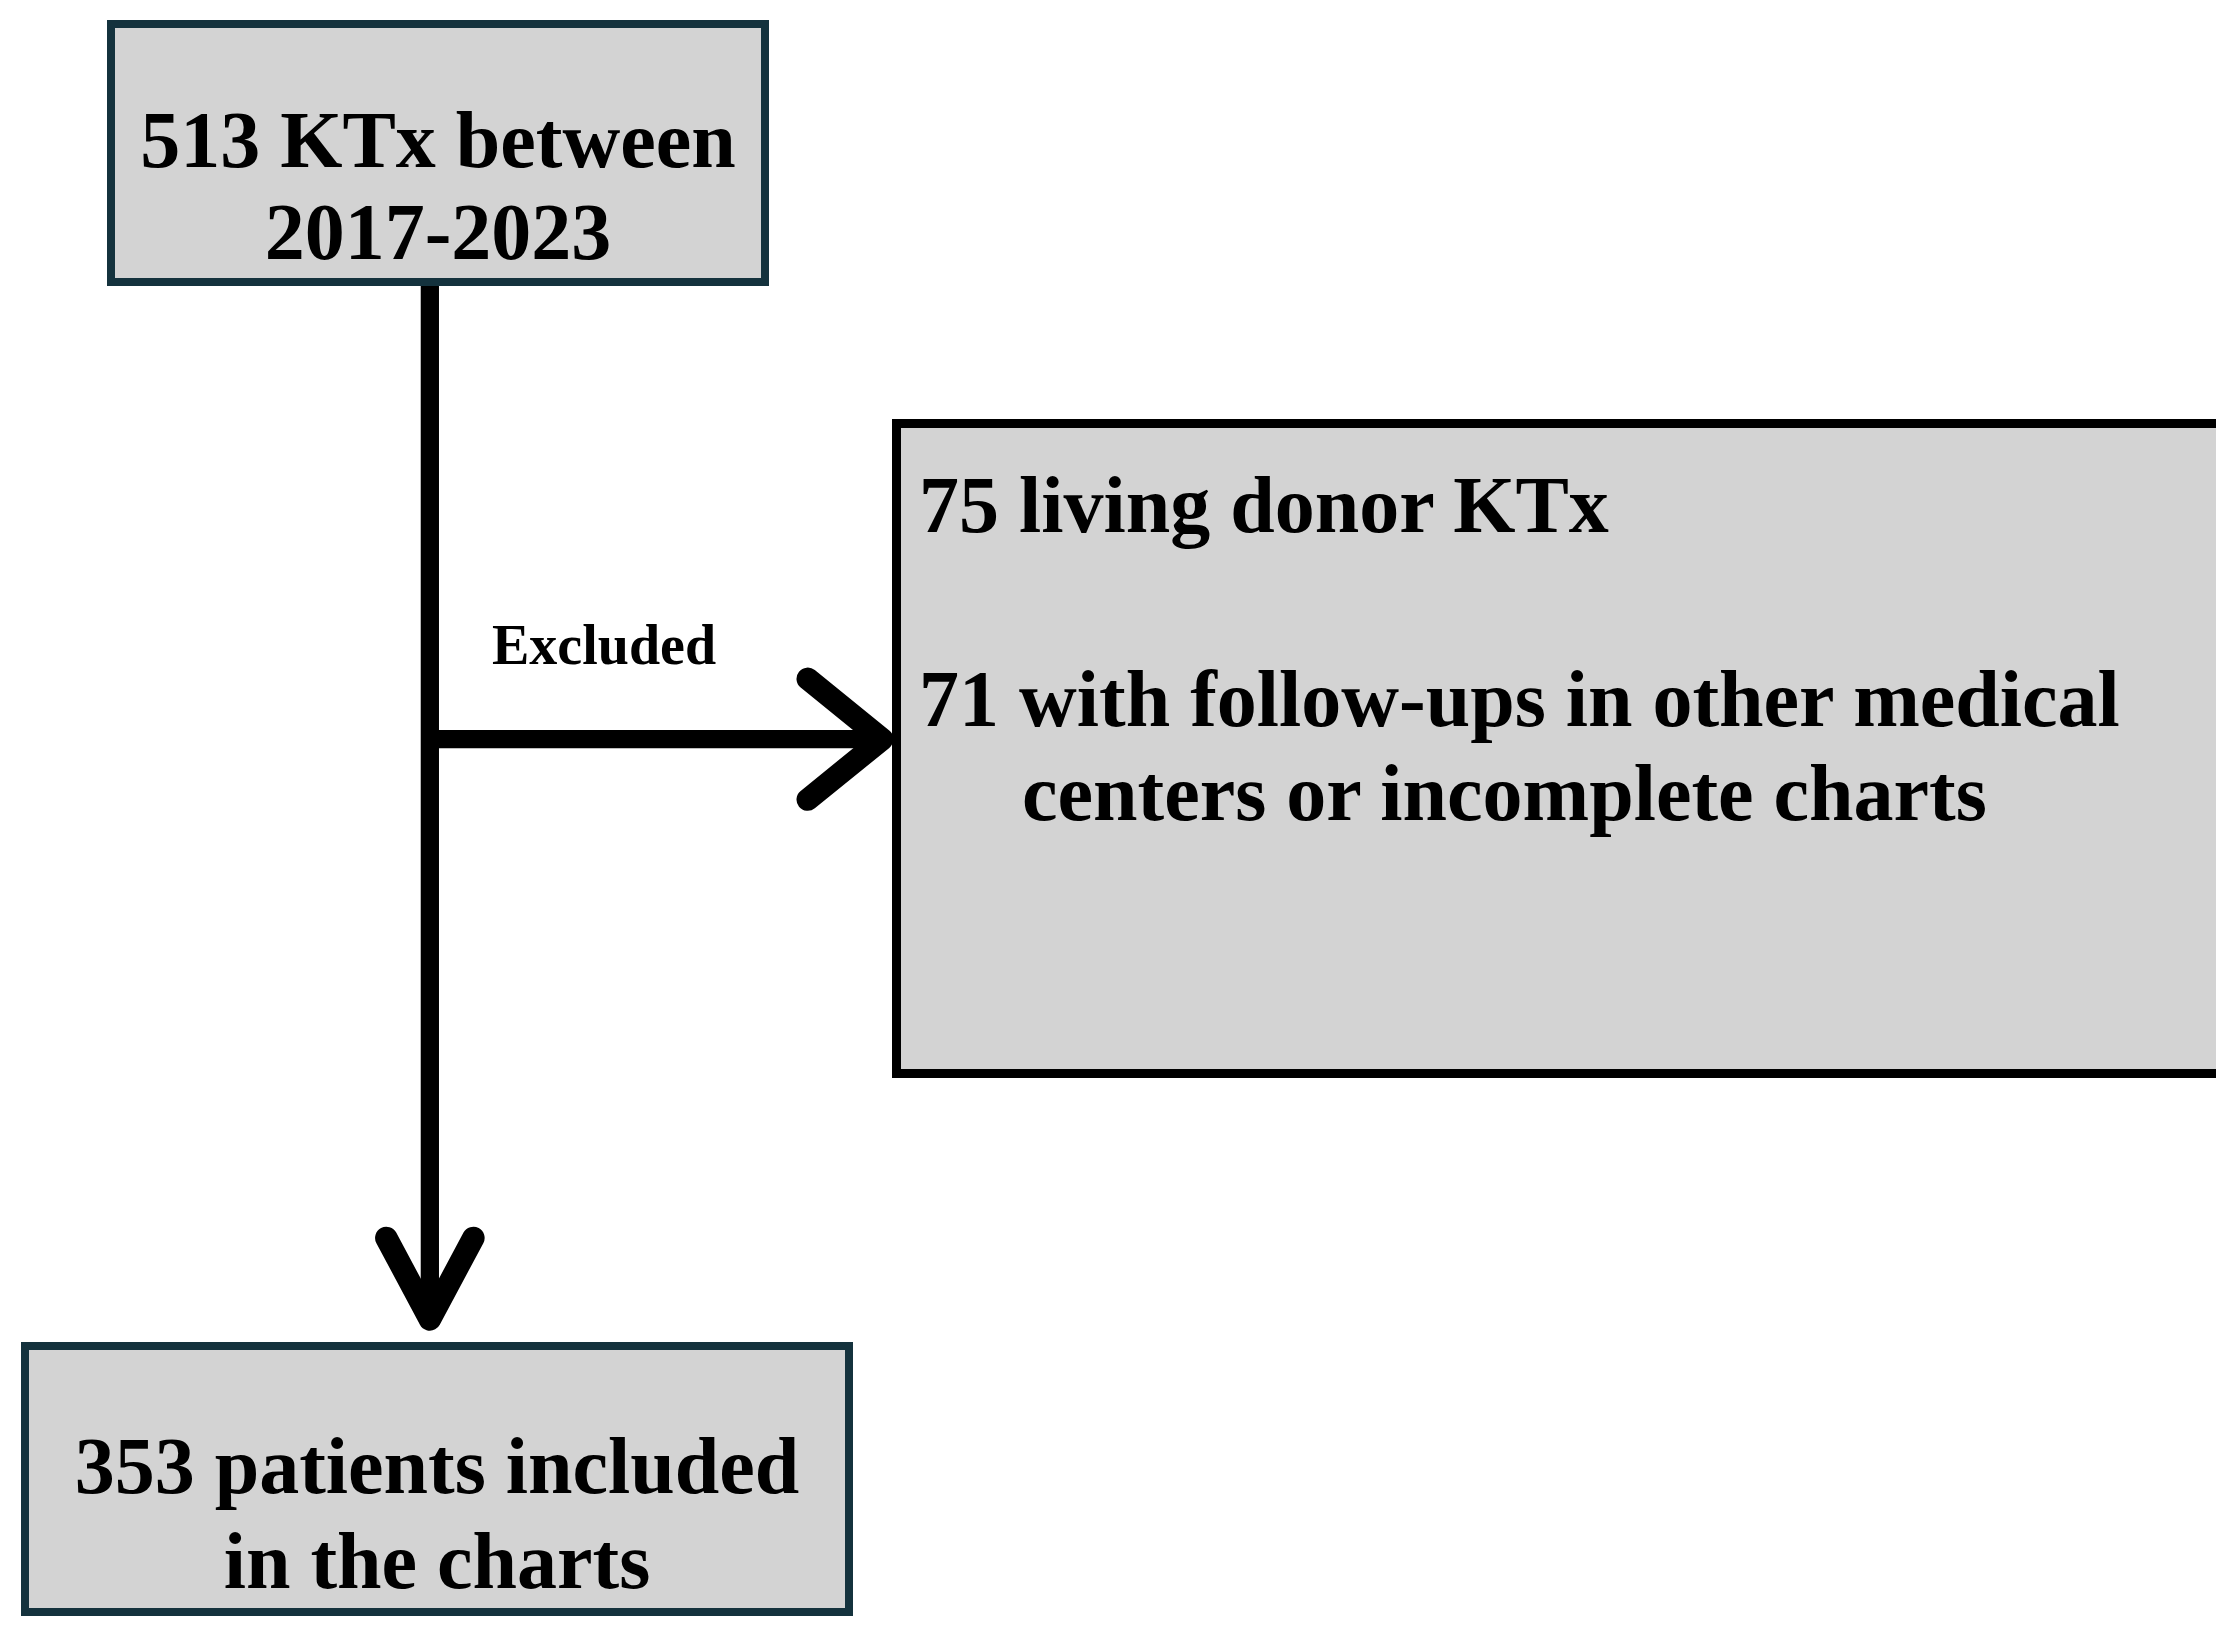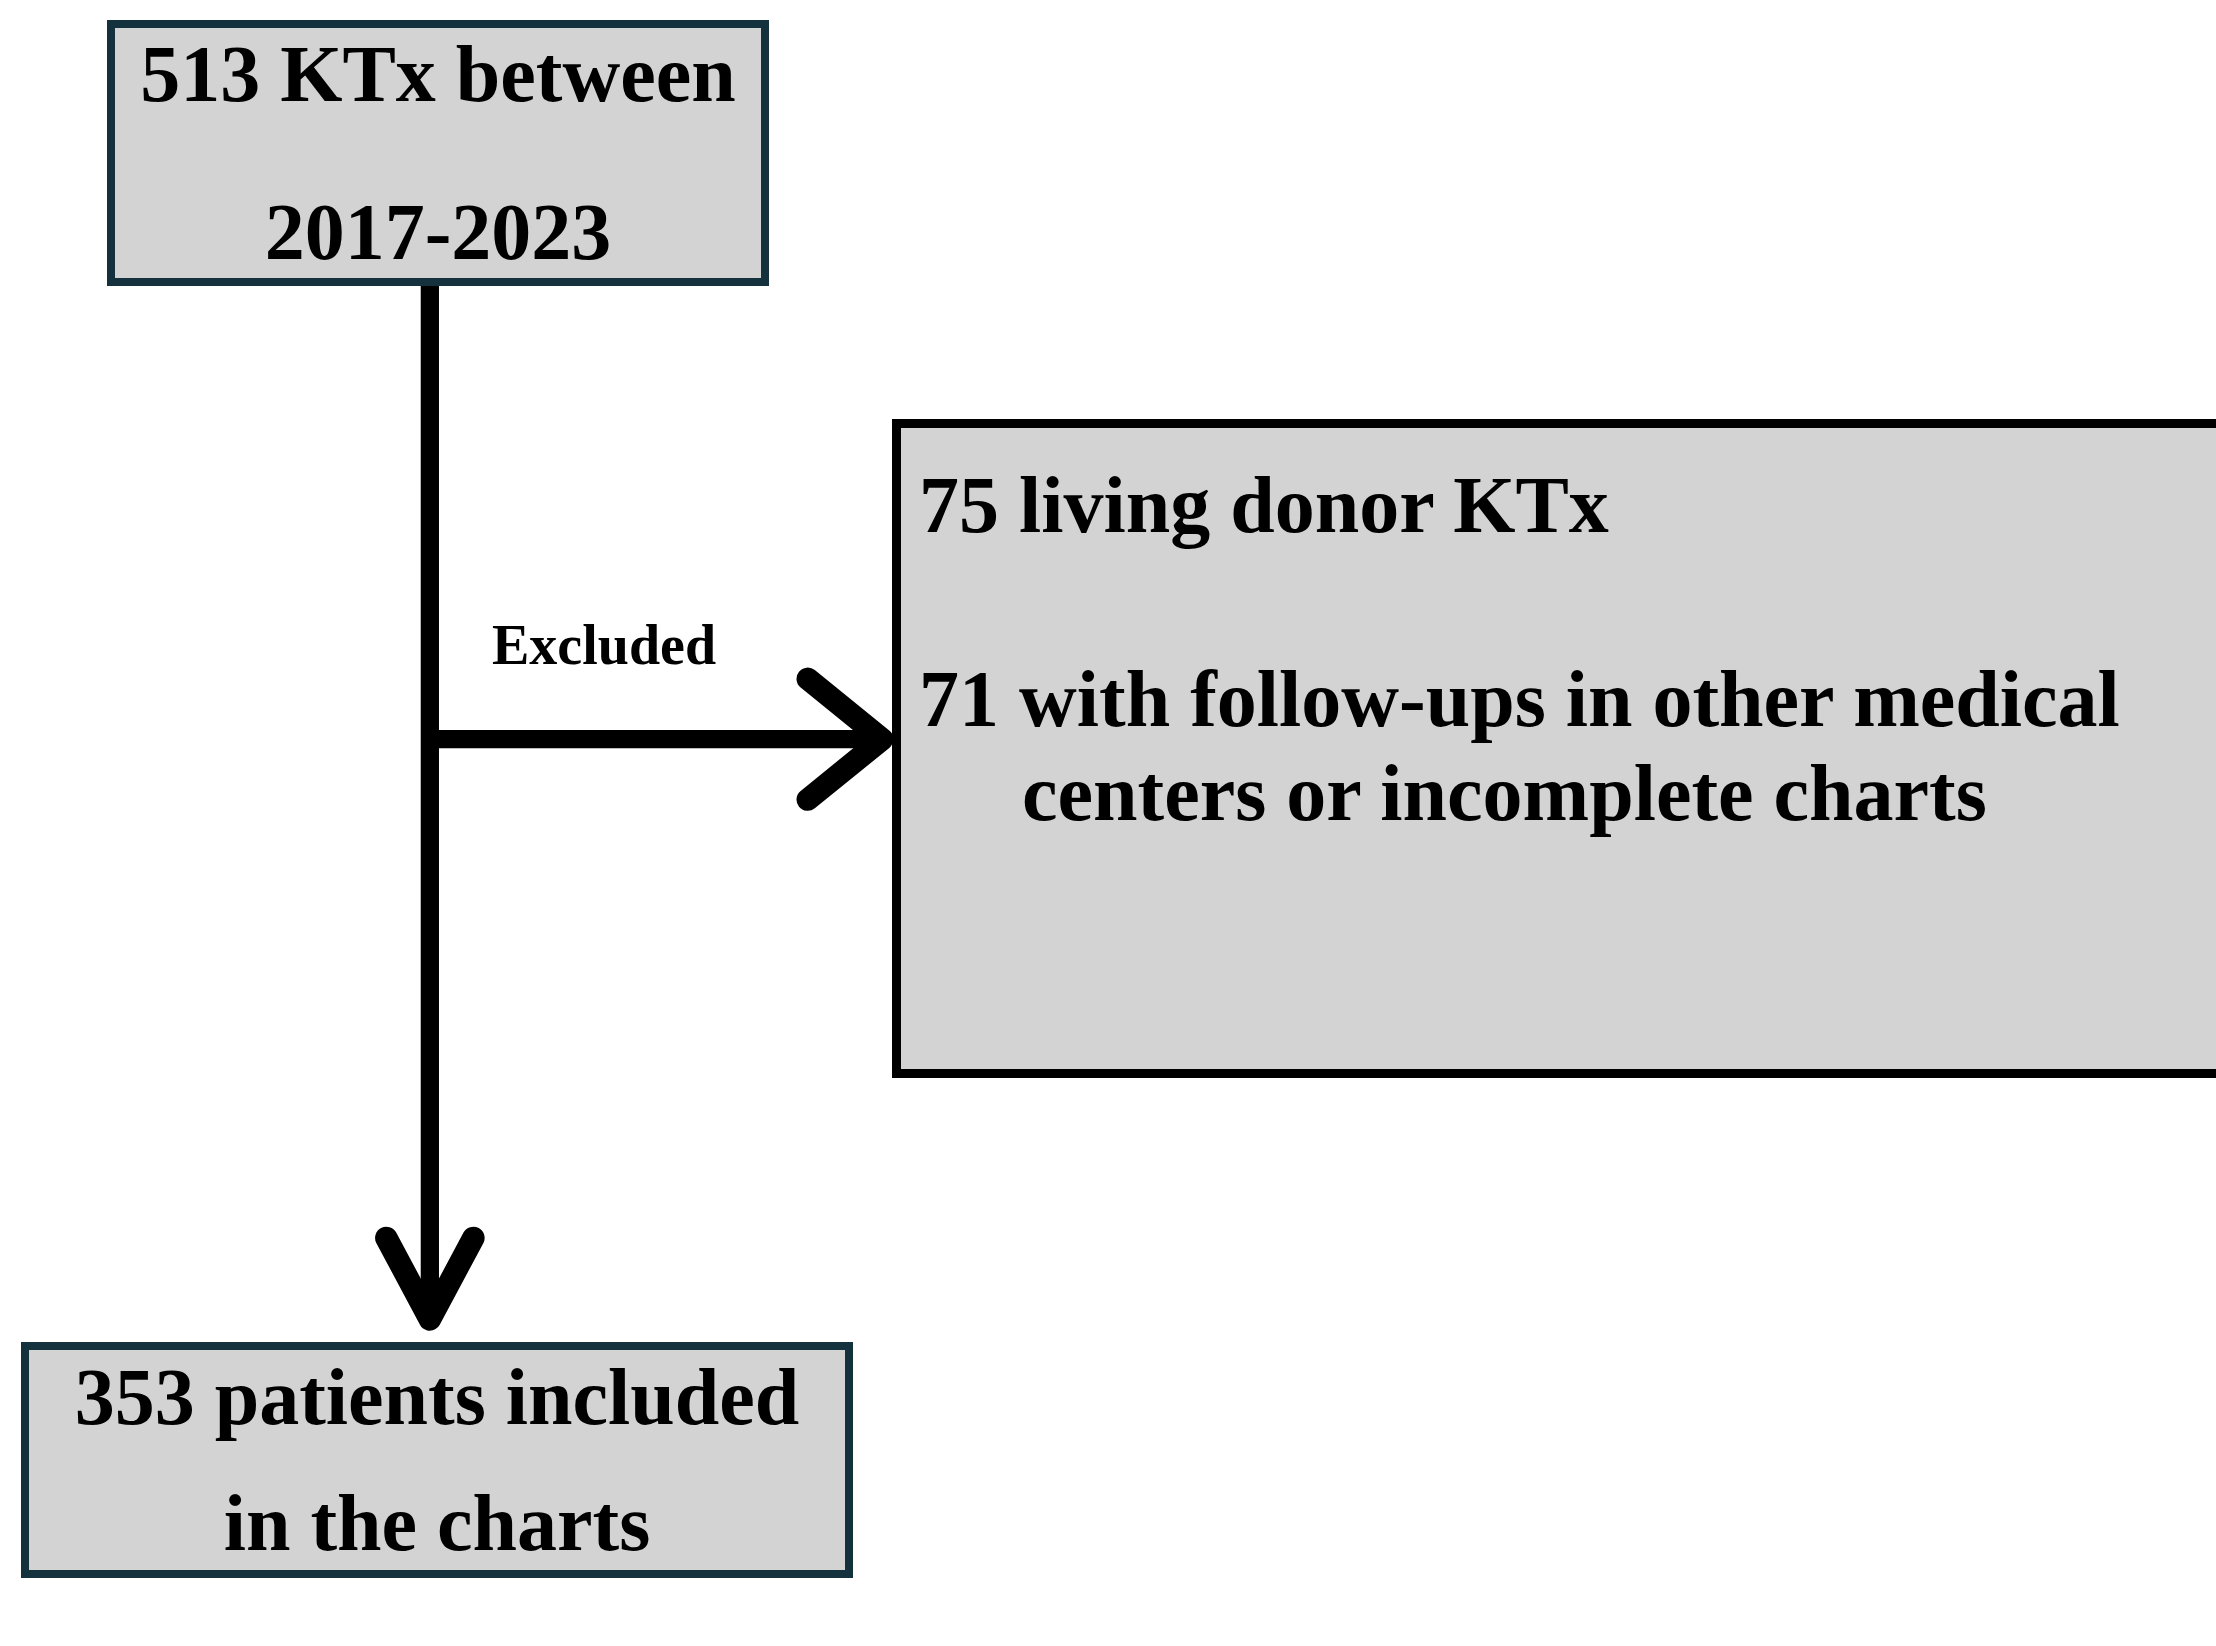--- a/index.html
+++ b/index.html
@@ -26,32 +26,32 @@
     width:2216px;height:1647px;
   }
   .node{
     position:absolute;
     box-sizing:border-box;
     background:var(--node-fill);
     border:8.4px solid var(--node-border);
     display:flex;
     flex-direction:column;
     align-items:center;
-    justify-content:space-between;
+    justify-content:flex-end;
     text-align:center;
   }
   .node-total{
     left:107px; top:19.7px;
     width:662px; height:266px;
     font-size:80px; line-height:1.15;
   }
   .node-included{
     left:21px; top:1342px;
-    width:832px; height:236px;
-    font-size:80px; line-height:1.18;gap:7px;
+    width:832px; height:274px;
+    font-size:80px; line-height:1.18;
   }
   .node-exclusions{
     left:892px; top:419px;
     width:1512px; height:659px;
     border:9.8px solid var(--exclusion-border);
     display:block;
     text-align:left;
     font-size:80px; line-height:1.18;
     padding:29.5px 21px 0 18px;
   }

